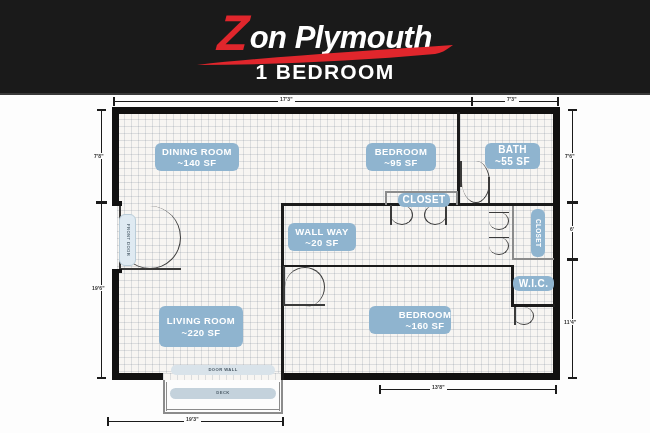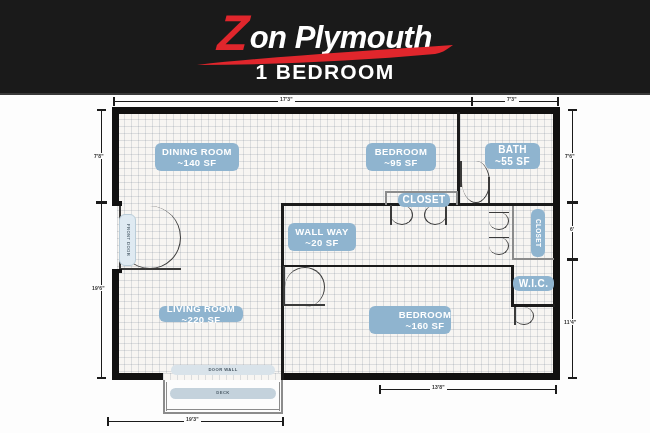--- a/index.html
+++ b/index.html
@@ -259,21 +259,21 @@
   <div class="pill mid" style="left:485px; top:48px; width:55px; height:26px;">
     <span>BATH</span>
     <span>~55 SF</span>
   </div>
 
   <div class="pill big" style="left:288px; top:128px; width:68px; height:28px;">
     <span>WALL WAY</span>
     <span>~20 SF</span>
   </div>
 
-  <div class="pill big" style="left:159px; top:211px; width:84px; height:16px;">
+  <div class="pill big" style="left:159px; top:211px; width:84px; height:41px;">
     <span>LIVING ROOM</span>
     <span>~220 SF</span>
   </div>
 
   <div class="pill big" style="left:369px; top:211px; width:82px; height:28px;padding-left:30px;">
     <span>BEDROOM</span>
     <span>~160 SF</span>
   </div>
 
   <div class="pill mid" style="left:398px; top:98px; width:52px; height:14px;">

